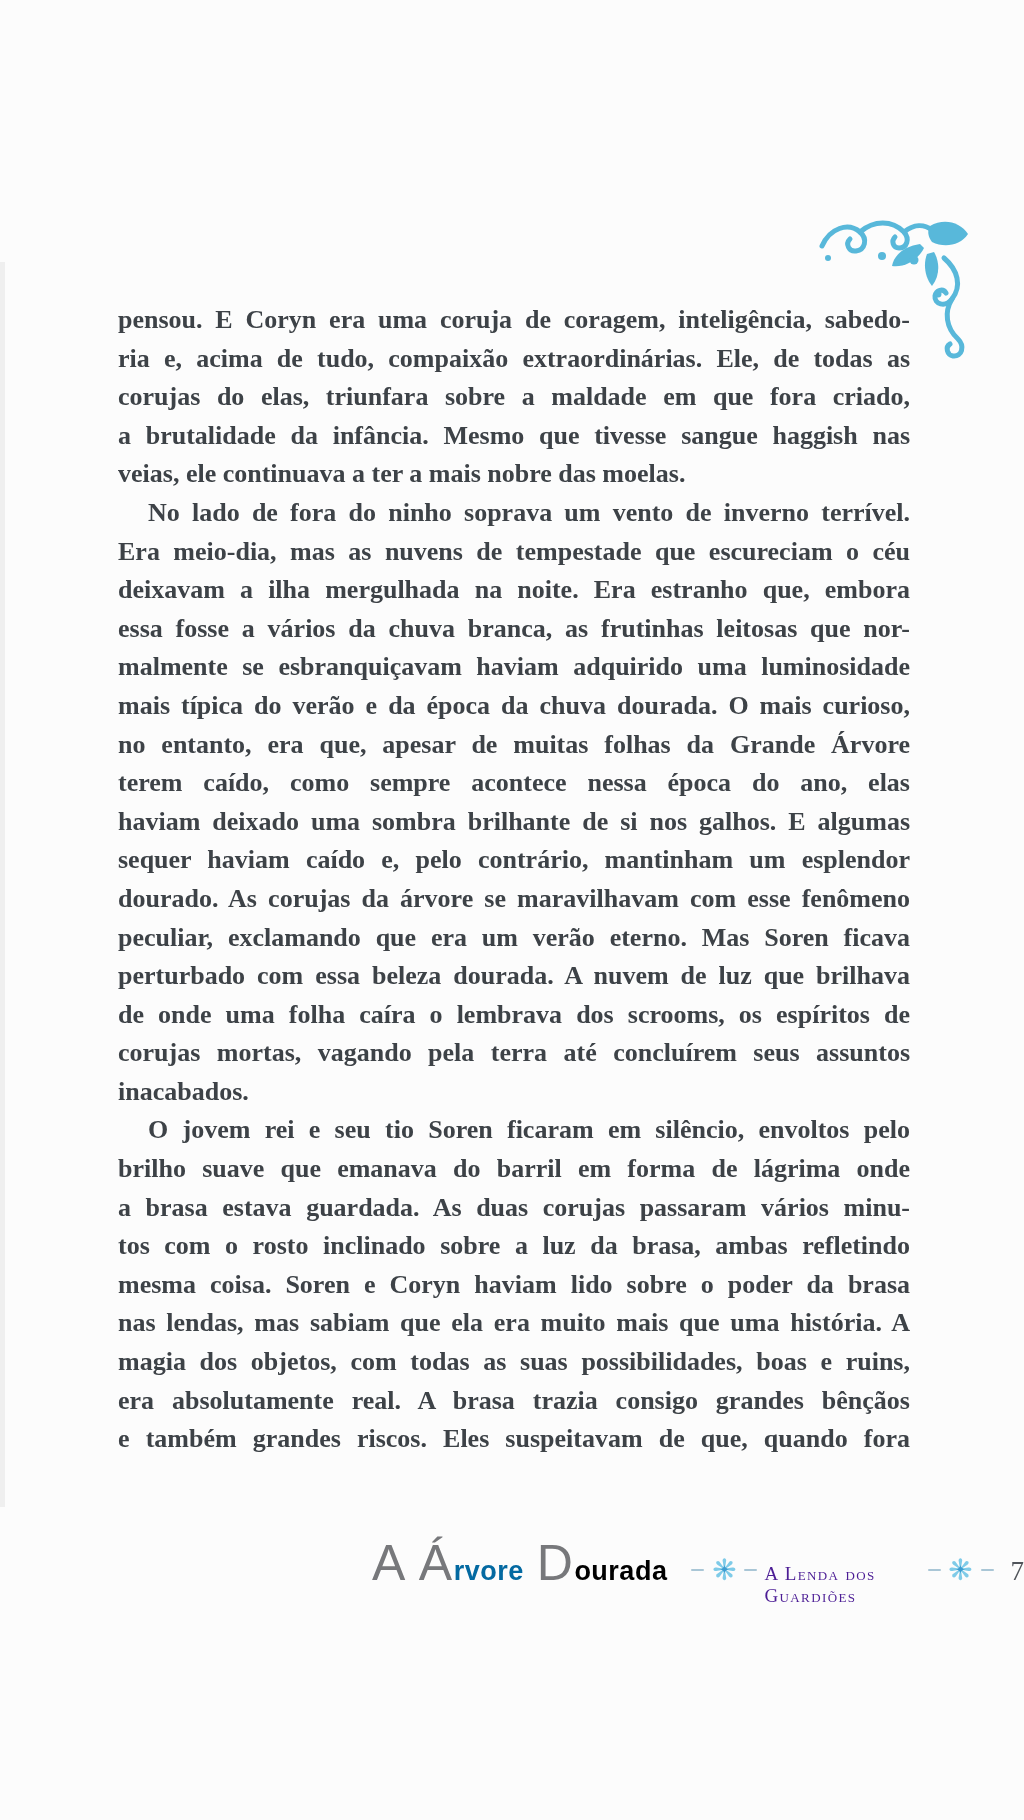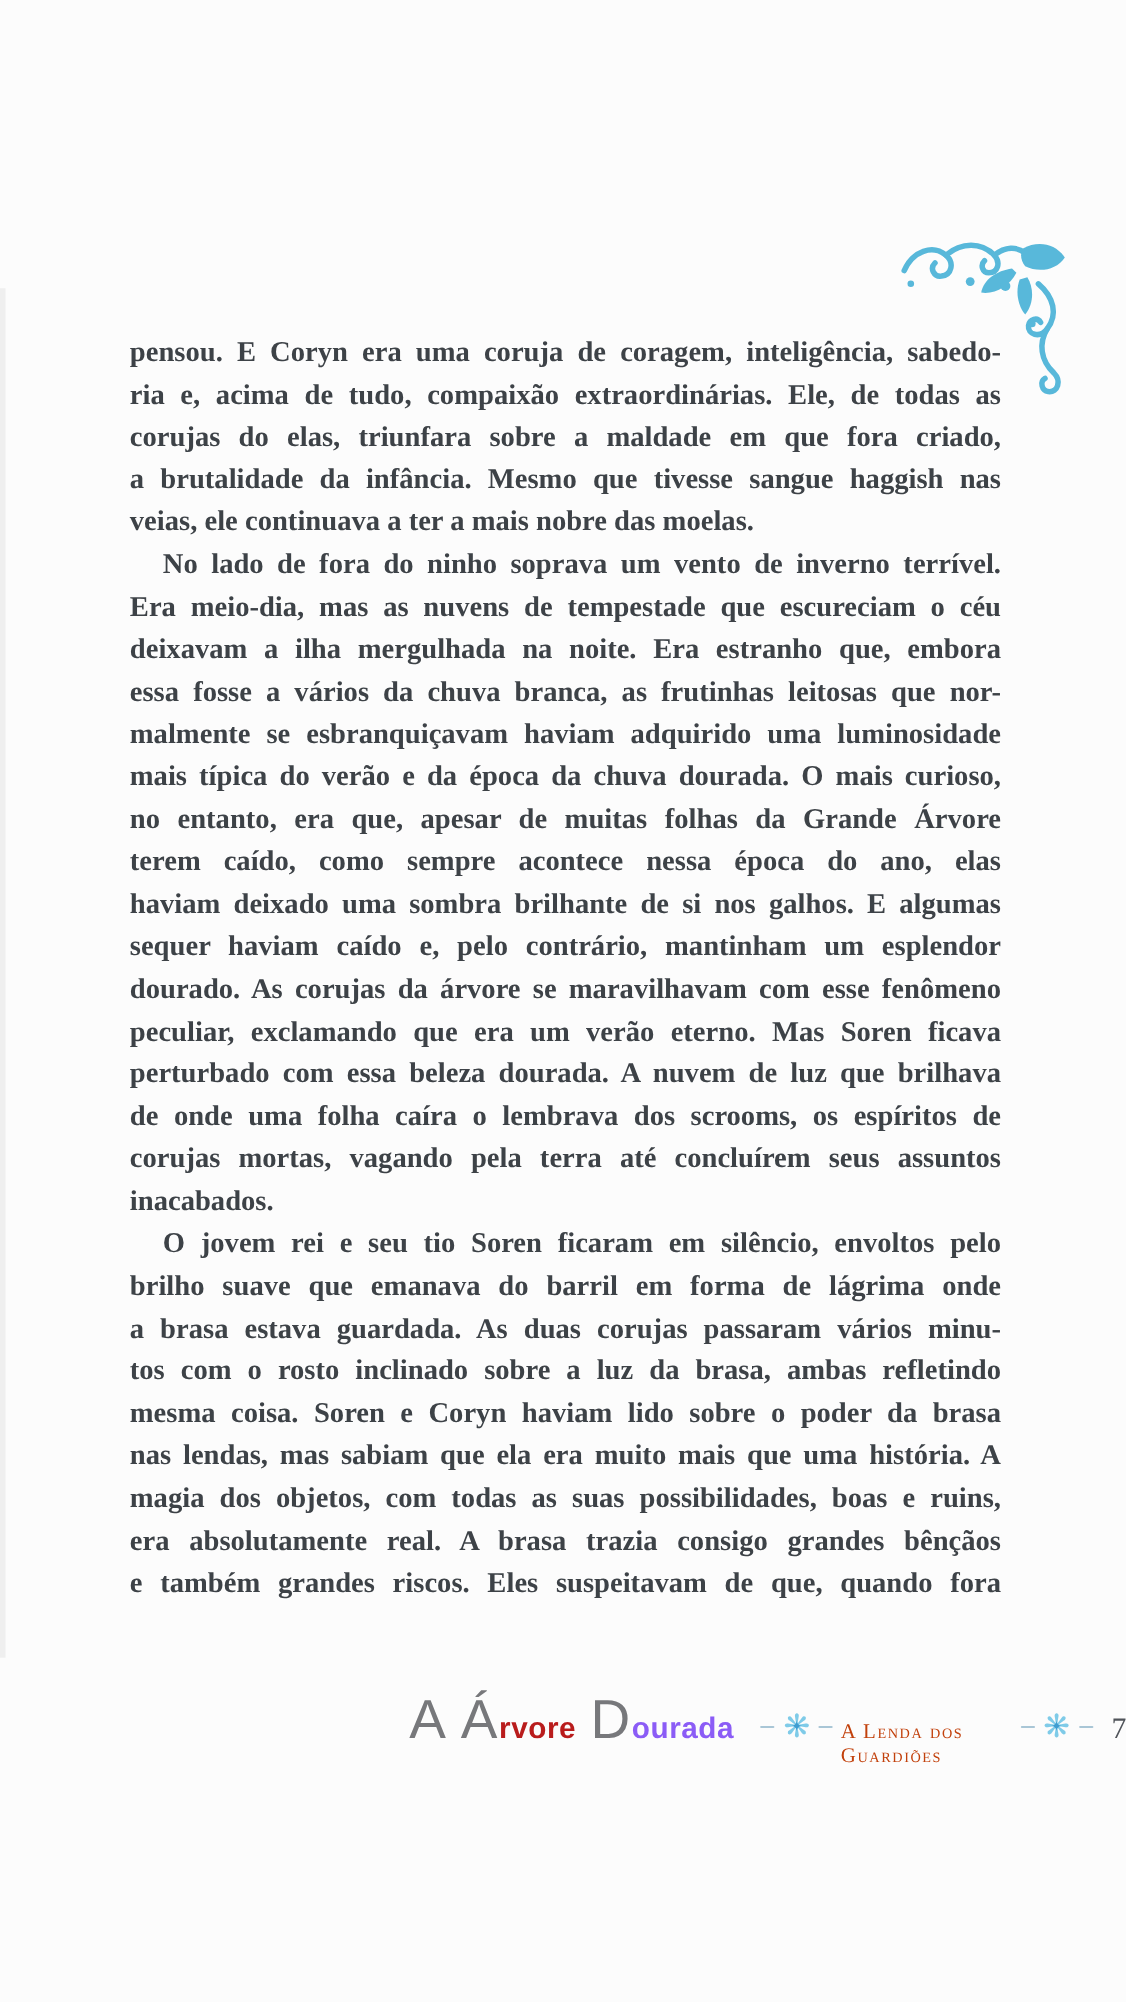--- a/index.html
+++ b/index.html
@@ -139,38 +139,38 @@
       <div class="line">era absolutamente real. A brasa trazia consigo grandes bênçãos</div>
       <div class="line">e também grandes riscos. Eles suspeitavam de que, quando fora</div>
     </main>
 
   <footer class="footer">
 
     <div class="booktitle" style="color: rgb(119, 120, 123);">
       <span class="t-big">A</span>
       <span class="t-word">
         <span class="t-big">Á</span>
-          <span class="t-small" style="color: #b91c1c;">rvore</span>
+          <span class="t-small" style="color: #0369a1;">rvore</span>
       </span>
       <span class="t-word">
         <span class="t-big">D</span>
-          <span class="t-small" style="color: #8b5cf6;">ourada</span>
+          <span class="t-small" style="color: #000000;">ourada</span>
       </span>
     </div>
 
     <span class="orn first">
       <i class="dash"></i>
       <span class="flake">
         <span class="flake-outer" style="color: rgb(127, 203, 232);">❋</span>
         <span class="flake-inner" style="color: rgb(62, 157, 209);">✦</span>
       </span>
       <i class="dash"></i>
     </span>
 
-    <span class="series" style="color: #c2410c;">A Lenda dos Guardiões</span>
+    <span class="series" style="color: #4c1d95;">A Lenda dos Guardiões</span>
 
     <span class="orn second">
       <i class="dash"></i>
       <span class="flake">
         <span class="flake-outer" style="color: rgb(127, 203, 232);">❋</span>
         <span class="flake-inner" style="color: rgb(62, 157, 209);">✦</span>
       </span>
       <i class="dash"></i>
     </span>
 

